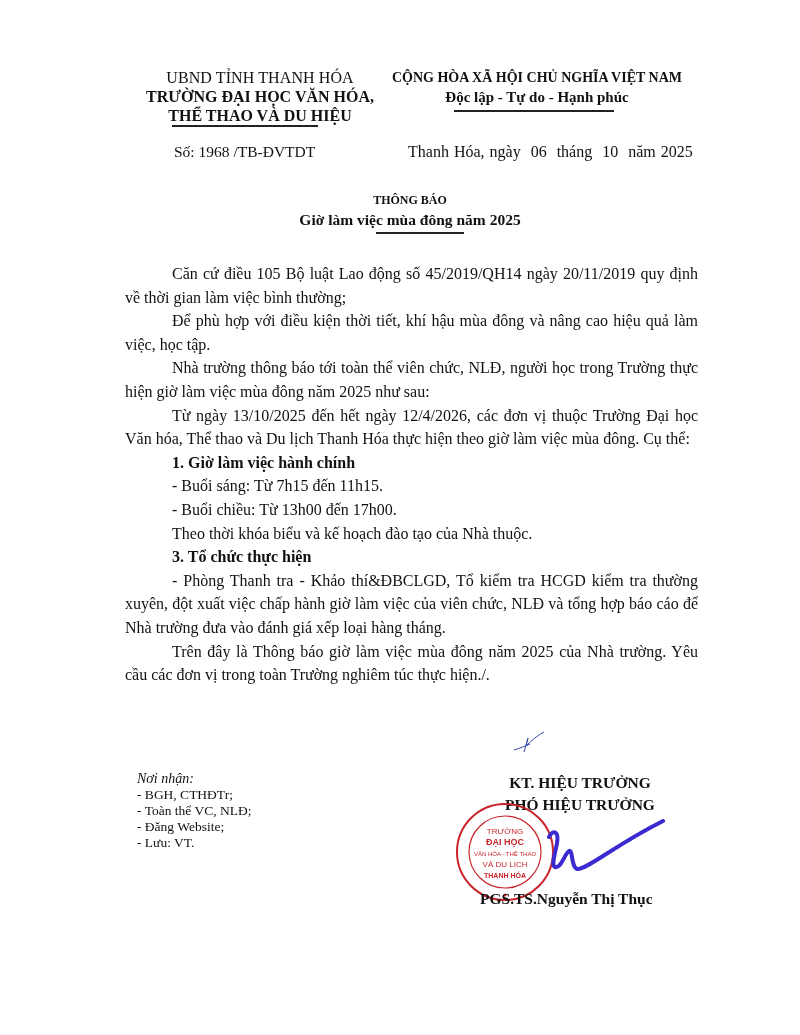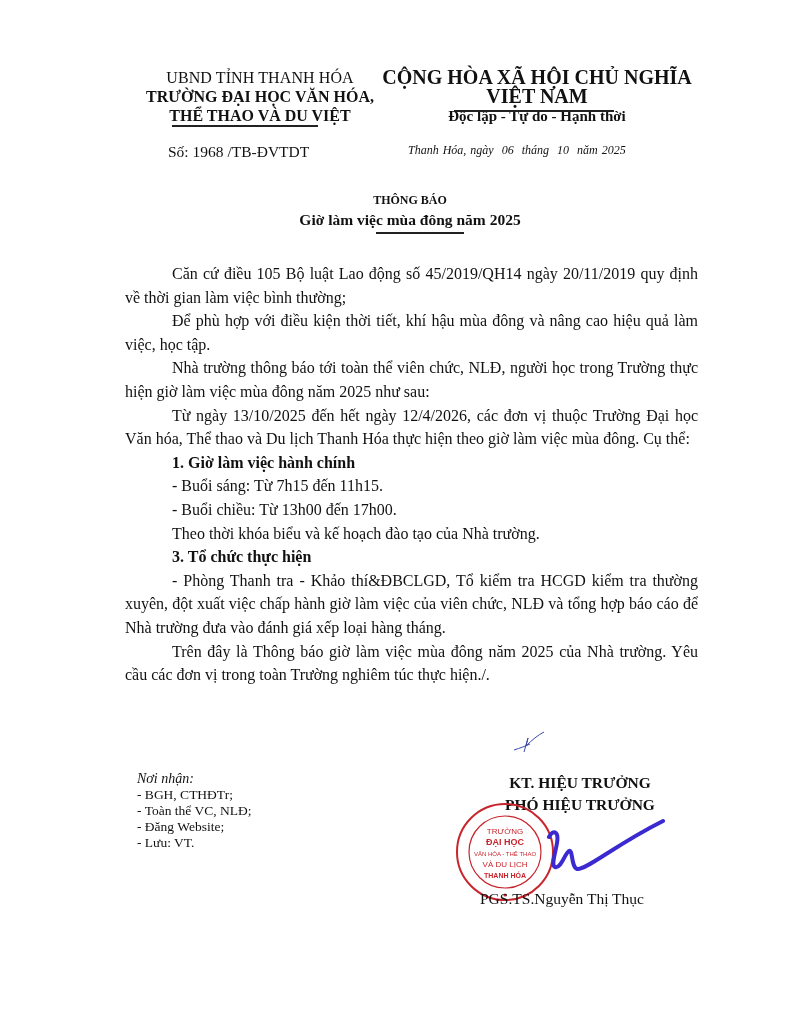--- a/index.html
+++ b/index.html
@@ -6,86 +6,86 @@
   body { width: 800px; height: 1035px; position: relative; overflow: hidden;
          font-family: "Liberation Serif", "DejaVu Serif", serif; color: #111; }
   .page { position: absolute; left: 0; top: 0; width: 800px; height: 874px; border-radius: 13px; }
 
   .hdr-left { position: absolute; left: 130px; top: 68px; width: 260px; text-align: center; }
   .hdr-left .l1 { font-size: 16px; line-height: 19px; letter-spacing: 0.1px; }
   .hdr-left .l2, .hdr-left .l3 { font-size: 16px; font-weight: bold; line-height: 19px; }
   .uline-left { position: absolute; left: 172px; top: 125px; width: 146px; height: 1.5px; background: #222; }
 
   .hdr-right { position: absolute; left: 372px; top: 68px; width: 330px; text-align: center; }
-  .hdr-right .l1 { font-size: 20px; font-weight: bold; line-height: 19px; }
+  .hdr-right .l1 { font-size: 14px; font-weight: bold; line-height: 19px; }
   .hdr-right .l2 { font-size: 15px; font-weight: bold; line-height: 20px; }
   .uline-right { position: absolute; left: 454px; top: 110px; width: 160px; height: 1.5px; background: #222; }
 
-  .docno { position: absolute; left: 168px; top: 143px; font-size: 15.5px; }
-  .place-date { position: absolute; left: 408px; top: 143px; font-size: 12px; font-style: italic; word-spacing: 1px; }
+  .docno { position: absolute; left: 174px; top: 143px; font-size: 15.5px; }
+  .place-date { position: absolute; left: 408px; top: 143px; font-size: 16px; word-spacing: 1px; }
 
   .title-block { position: absolute; left: 240px; top: 190px; width: 340px; text-align: center; }
   .title-block .t1 { font-size: 12px; font-weight: bold; line-height: 20px; }
   .title-block .t2 { font-size: 15.5px; font-weight: bold; line-height: 20px; }
   .uline-title { position: absolute; left: 376px; top: 232px; width: 88px; height: 1.5px; background: #222; }
 
   .body-text { position: absolute; left: 125px; top: 262px; width: 573px; font-size: 16px; line-height: 23.6px; text-align: justify; }
   .body-text p { margin: 0; }
   .indent { text-indent: 47px; }
   .sub { padding-left: 47px; }
   .bold { font-weight: bold; }
 
   .sign-mark { position: absolute; left: 512px; top: 730px; width: 34px; height: 24px; }
 
   .recipients { position: absolute; left: 137px; top: 771px; font-size: 13.5px; line-height: 16px; }
   .recipients .rtitle { font-weight: normal; font-style: italic; font-size: 14px; }
 
   .signer { position: absolute; left: 470px; top: 772px; width: 220px; text-align: center; }
   .signer .s1, .signer .s2 { font-size: 15.5px; font-weight: bold; line-height: 22px; }
-  .signer-name { position: absolute; left: 480px; top: 890px; font-size: 15.5px; font-weight: normal; }
+  .signer-name { position: absolute; left: 480px; top: 890px; font-size: 15.5px; font-weight: bold; }
 
   .stamp { position: absolute; left: 454px; top: 801px; width: 102px; height: 102px; }
   .signature { position: absolute; left: 545px; top: 815px; width: 120px; height: 70px; }
 </style>
 </head>
 <body>
 
 <div class="page">
 
   <div class="hdr-left">
     <div class="l1">UBND TỈNH THANH HÓA</div>
     <div class="l2">TRƯỜNG ĐẠI HỌC VĂN HÓA,</div>
-    <div class="l3">THỂ THAO VÀ DU VIỆT</div>
+    <div class="l3">THỂ THAO VÀ DU HIỆU</div>
   </div>
   <div class="uline-left"></div>
 
   <div class="hdr-right">
     <div class="l1">CỘNG HÒA XÃ HỘI CHỦ NGHĨA VIỆT NAM</div>
-    <div class="l2">Độc lập - Tự do - Hạnh thời</div>
+    <div class="l2">Độc lập - Tự do - Hạnh phúc</div>
   </div>
   <div class="uline-right"></div>
 
   <div class="docno">Số: 1968 /TB-ĐVTDT</div>
   <div class="place-date" style="white-space:pre;">Thanh Hóa, ngày  06  tháng  10  năm 2025</div>
 
   <div class="title-block">
     <div class="t1">THÔNG BÁO</div>
     <div class="t2">Giờ làm việc mùa đông năm 2025</div>
   </div>
   <div class="uline-title"></div>
 
   <div class="body-text">
     <p class="indent">Căn cứ điều 105 Bộ luật Lao động số 45/2019/QH14 ngày 20/11/2019 quy định về thời gian làm việc bình thường;</p>
     <p class="indent">Để phù hợp với điều kiện thời tiết, khí hậu mùa đông và nâng cao hiệu quả làm việc, học tập.</p>
     <p class="indent">Nhà trường thông báo tới toàn thể viên chức, NLĐ, người học trong Trường thực hiện giờ làm việc mùa đông năm 2025 như sau:</p>
     <p class="indent">Từ ngày 13/10/2025 đến hết ngày 12/4/2026, các đơn vị thuộc Trường Đại học Văn hóa, Thể thao và Du lịch Thanh Hóa thực hiện theo giờ làm việc mùa đông. Cụ thể:</p>
     <p class="sub bold">1. Giờ làm việc hành chính</p>
     <p class="sub">- Buổi sáng: Từ 7h15 đến 11h15.</p>
     <p class="sub">- Buổi chiều: Từ 13h00 đến 17h00.</p>
-    <p class="sub">Theo thời khóa biểu và kế hoạch đào tạo của Nhà trường.</p>
+    <p class="sub">Theo thời khóa biểu và kế hoạch đào tạo của Nhà thuộc.</p>
     <p class="sub bold">3. Tổ chức thực hiện</p>
     <p class="indent">- Phòng Thanh tra - Khảo thí&amp;ĐBCLGD, Tổ kiểm tra HCGD kiểm tra thường xuyên, đột xuất việc chấp hành giờ làm việc của viên chức, NLĐ và tổng hợp báo cáo để Nhà trường đưa vào đánh giá xếp loại hàng tháng.</p>
     <p class="indent">Trên đây là Thông báo giờ làm việc mùa đông năm 2025 của Nhà trường. Yêu cầu các đơn vị trong toàn Trường nghiêm túc thực hiện./.</p>
   </div>
 
   <svg class="sign-mark" viewBox="0 0 34 24">
     <path d="M2 20 C8 18, 14 16, 18 14 M12 22 L16 8 L14 16 C20 10, 26 5, 32 2" fill="none" stroke="#3a4aa8" stroke-width="1"></path>
   </svg>
 
   <div class="recipients">

